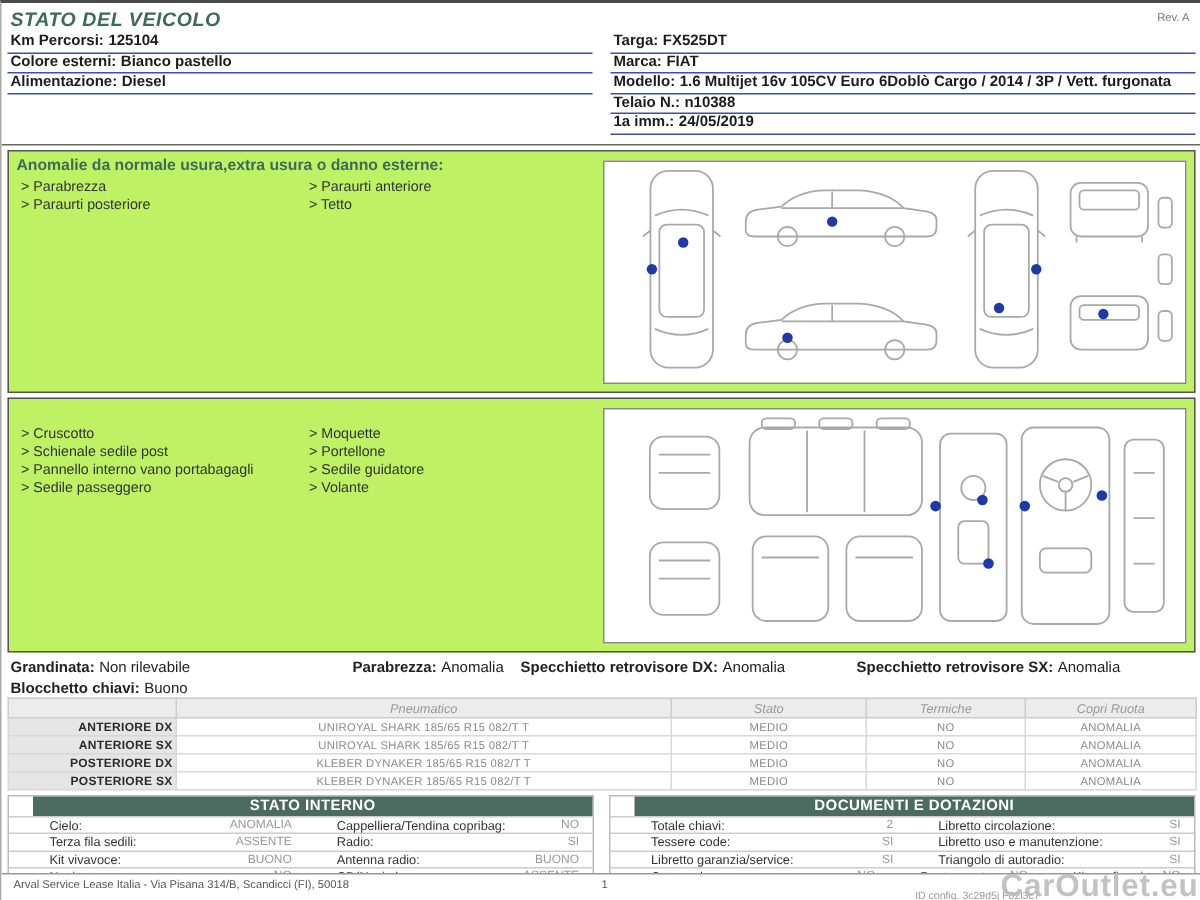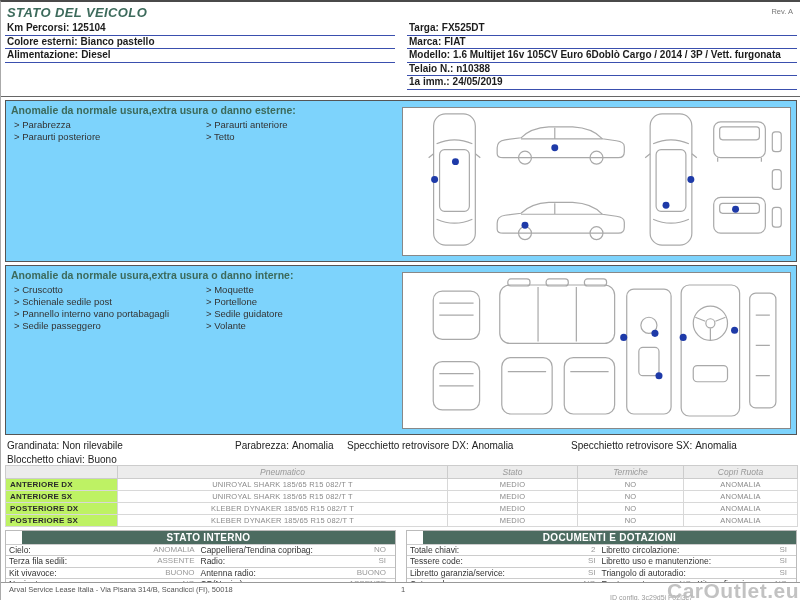--- a/index.html
+++ b/index.html
@@ -5,45 +5,45 @@
   html,body{margin:0;padding:0;background:#e9e9e9;}
   .page{position:relative;width:800px;height:600px;background:#fff;font-family:"Liberation Sans",sans-serif;color:#222;overflow:hidden;border:1px solid #aaa;border-top:2px solid #4a4a4a;margin:0 auto;}
   .topbar{display:flex;justify-content:space-between;align-items:flex-start;padding:3px 6px 1px;}
   .doc-title{color:#3c6a5b;font-weight:bold;font-size:13px;letter-spacing:.4px;font-style:italic;}
   .rev{font-size:7.5px;color:#777;padding:2px 2px 0 0;}
   .info{display:flex;gap:12px;padding:2px 4px 0;}
   .info-col{flex:1;}
   .info-row{border-bottom:1px solid #3a4fae;padding:0 2px 1px;margin-bottom:1px;font-size:10px;font-weight:bold;line-height:10.5px;color:#1c1c1c;}
   .info-row .lbl{margin-right:3px;}
   .divider{border-top:1px solid #666;margin-top:5px;}
-  .panel{position:relative;margin:3px 4px 0;border:1px solid #555;background:#7dd3fc;}
+  .panel{position:relative;margin:3px 4px 0;border:1px solid #555;background:#bef264;}
   .panel.p1{height:160px;}
   .panel.p2{height:168px;}
   .panel-title{position:absolute;top:3px;left:5px;font-size:10.5px;font-weight:bold;color:#3c6a5b;}
   .anomalies{position:absolute;top:18px;left:8px;width:384px;display:flex;font-size:9.5px;color:#333;line-height:12px;}
   .acol{width:50%;padding-right:8px;}
   .diagram{position:absolute;left:396px;right:5px;top:6px;bottom:5px;border:1px solid #888;background:#fff;}
   .diagram svg{width:100%;height:100%;display:block;}
   svg .ln{fill:none;stroke:#a9a9a9;stroke-width:1.2;}
   svg .dot{fill:#1e3aa8;stroke:none;}
   .status{margin:5px 6px 0;font-size:10px;color:#222;}
   .status-row1{display:flex;}
   .s1{width:228px;} .s2{width:112px;} .s3{width:224px;}
-  .status .lbl{font-weight:normal;margin-right:3px;}
+  .status .lbl{font-weight:bold;margin-right:3px;}
   .status-row2{margin-top:3px;}
   table.tires{width:792px;margin:0 4px 0;border-collapse:collapse;table-layout:fixed;}
   table.tires th{font-style:italic;font-weight:normal;color:#999;background:#ececec;border:1px solid #ccc;font-size:8.5px;padding:0 2px;height:12px;}
   table.tires td{border:1px solid #d8d8d8;font-size:7.5px;color:#8a8a8a;text-align:center;padding:1px 2px;letter-spacing:.2px;height:9px;}
-  table.tires td.pos{text-align:left;font-size:8px;color:#2a2a2a;font-weight:bold;background:#bef264;padding-left:4px;}
+  table.tires td.pos{text-align:right;font-size:8px;color:#2a2a2a;font-weight:bold;background:#e5e5e5;padding-left:4px;}
   col.c-pos{width:112px;} col.c-tyre{width:330px;} col.c-stato{width:130px;} col.c-term{width:106px;} col.c-copri{width:114px;}
   .bt-wrap{display:flex;gap:10px;margin:3px 4px 0;align-items:flex-start;}
   .btable{flex:1;border:1px solid #bbb;}
   .bt-head{background:#4c6b60;color:#fff;font-weight:bold;text-align:center;font-size:10px;padding:1px 2px;letter-spacing:.3px;margin-left:16px;}
   .bt-row{display:flex;border-top:1px solid #ccc;font-size:8.5px;padding:1px 3px;line-height:8.5px;}
-  .pair{flex:1;display:flex;min-width:0;}
+  .pair{flex:1;display:flex;min-width:0;margin-left:24px;}
   .pair.wide{flex:2;}
   .pair .pl{color:#333;white-space:nowrap;}
   .pair .pv{margin-left:auto;color:#999;padding-right:6px;text-transform:uppercase;font-size:8px;}
   .footer{position:absolute;left:0;right:0;bottom:0;height:15px;border-top:1px solid #999;font-size:7.5px;color:#555;padding:2px 8px;background:#fff;}
   .footer .pageno{position:absolute;left:50%;top:2px;}
   .idtext{position:absolute;right:108px;bottom:1px;font-size:7px;color:#9a9a9a;z-index:3;}
   .watermark{position:absolute;right:2px;bottom:-1px;font-size:21px;font-weight:bold;color:#bcbcbc;opacity:.9;letter-spacing:.5px;z-index:3;font-family:"Liberation Sans",sans-serif;}
 </style>
 </head>
 <body>
@@ -138,21 +138,20 @@
           <circle class="dot" cx="120" cy="118" r="3.5"></circle>
           <circle class="dot" cx="287" cy="72" r="3.5"></circle>
           <circle class="dot" cx="262" cy="98" r="3.5"></circle>
           <circle class="dot" cx="332" cy="102" r="3.5"></circle>
         </g>
       </svg>
     </div>
   </div>
 
   <div class="panel p2">
-    <div class="panel-title">Anomalie da normale usura,extra usura o danno interne:</div>
     <div class="anomalies">
       <div class="acol">
         <div>&gt; Cruscotto</div>
         <div>&gt; Schienale sedile post</div>
         <div>&gt; Pannello interno vano portabagagli</div>
         <div>&gt; Sedile passeggero</div>
       </div>
       <div class="acol">
         <div>&gt; Moquette</div>
         <div>&gt; Portellone</div>

